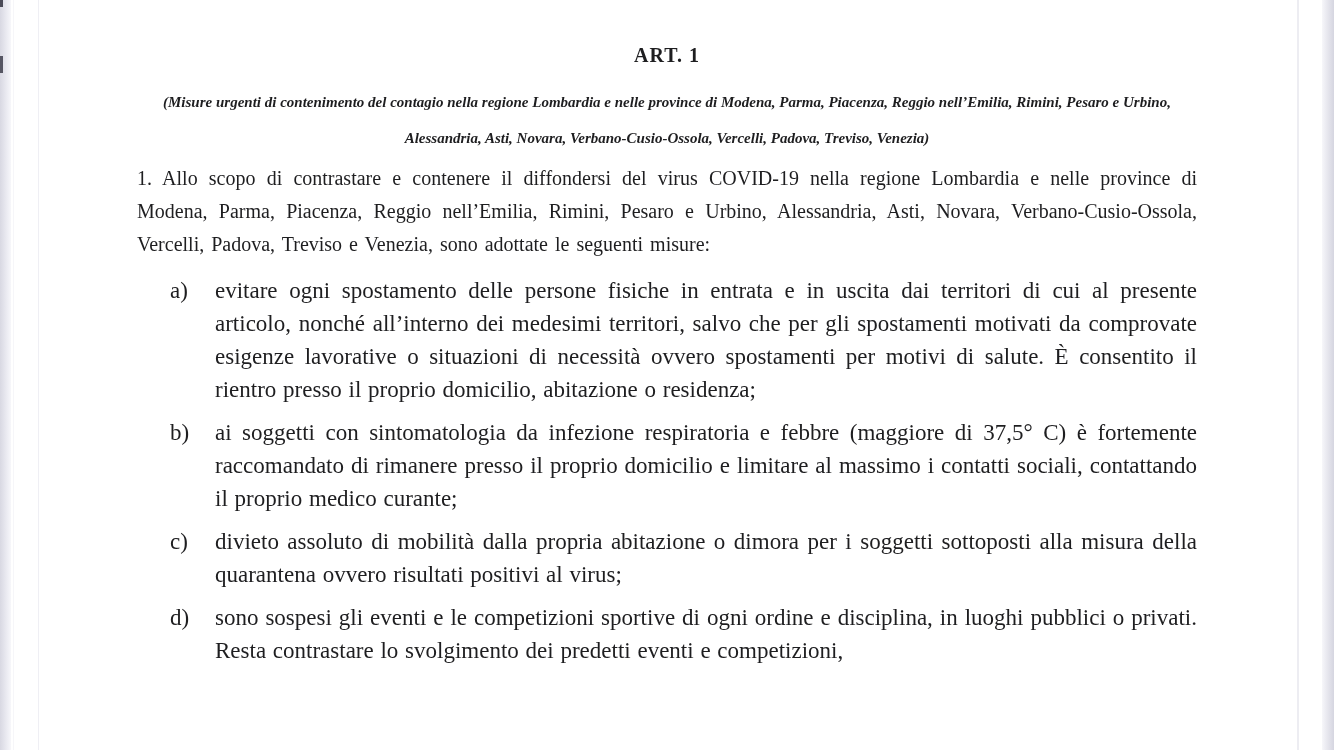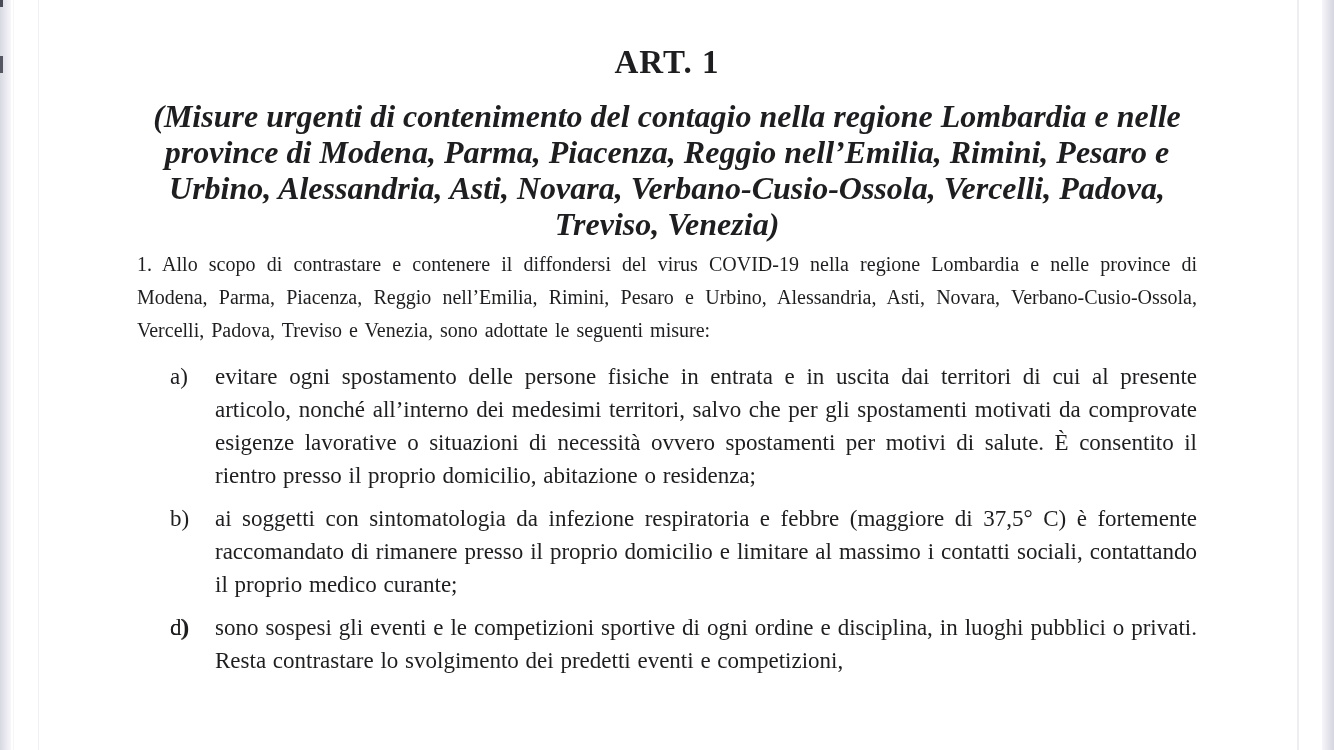--- a/index.html
+++ b/index.html
@@ -42,28 +42,28 @@
   }
 
   
   .doc {
     position: absolute; left: 137px; top: 0; width: 1060px;
     color: #1e1e20;
   }
   .article-title {
     margin-top: 44px;
     text-align: center;
-    font-size: 33px;
+    font-size: 20px;
     font-weight: bold;
     letter-spacing: 1px;
   }
   .article-subtitle {
     margin-top: 17px;
     text-align: center;
-    font-size: 32px;
+    font-size: 15px;
     font-weight: bold;
     font-style: italic;
     line-height: 36px;
   }
   .para {
     margin-top: 6px;
     font-size: 20px;
     line-height: 33px;
     text-align: justify;
     word-spacing: 2px;
@@ -113,20 +113,21 @@
         <span>evitare ogni spostamento delle persone fisiche in entrata e in uscita dai territori di cui al presente articolo, nonché all’interno dei medesimi territori, salvo che per gli spostamenti motivati da comprovate esigenze lavorative o situazioni di necessità ovvero spostamenti per motivi di salute. È consentito il rientro presso il proprio domicilio, abitazione o residenza;</span>
       </div>
 
       <div class="item">
         <span class="item-letter">b)</span>
         <span>ai soggetti con sintomatologia da infezione respiratoria e febbre (maggiore di 37,5° C) è fortemente raccomandato di rimanere presso il proprio domicilio e limitare al massimo i contatti sociali, contattando il proprio medico curante;</span>
       </div>
 
       <div class="item">
         <span class="item-letter">c)</span>
+        <span>divieto assoluto di mobilità dalla propria abitazione o dimora per i soggetti sottoposti alla misura della quarantena ovvero risultati positivi al virus;</span>
       </div>
 
       <div class="item">
         <span class="item-letter">d)</span>
         <span>sono sospesi gli eventi e le competizioni sportive di ogni ordine e disciplina, in luoghi pubblici o privati. Resta contrastare lo svolgimento dei predetti eventi e competizioni,</span>
       </div>
 
     </div>
   </div>
 </div>

